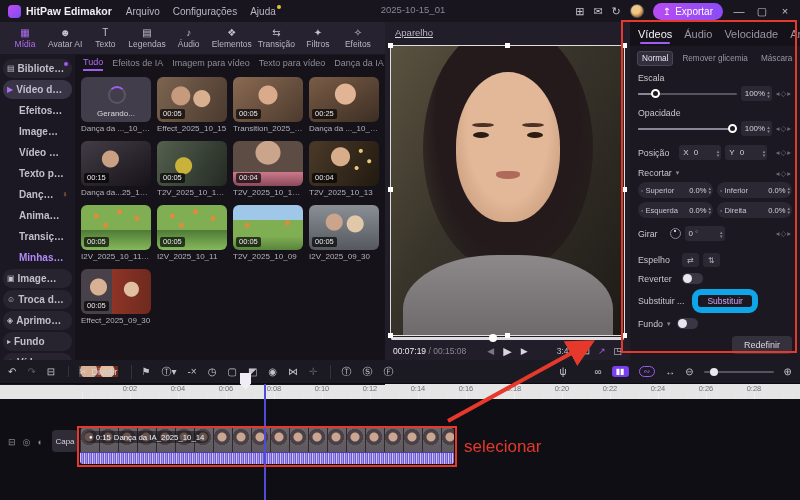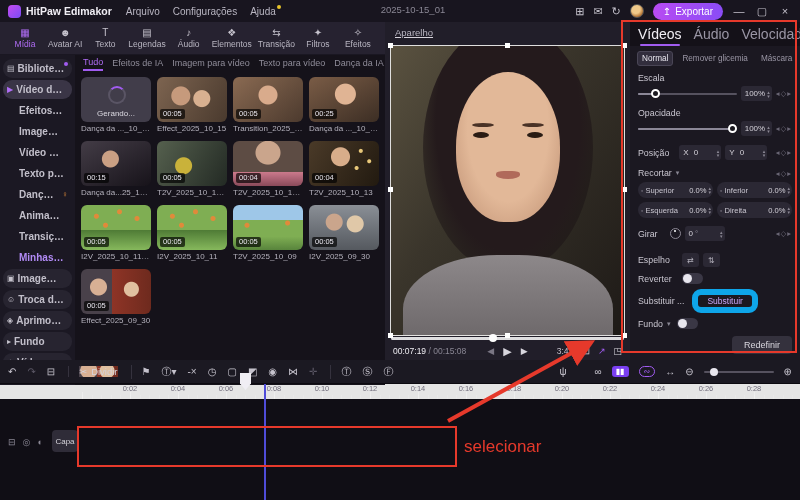--- a/index.html
+++ b/index.html
@@ -85,21 +85,21 @@
   .pv-mid{display:flex;align-items:center;gap:9px;margin-left:14px;}
   .pv-ic{color:#d8d6de;font-size:9px;cursor:pointer;}
   .pv-ic.dim{color:#7a7684;}
   .pv-right{margin-left:auto;display:flex;align-items:center;gap:8px;}
   .ratio{font-size:8.5px;color:#c5c2cc;cursor:pointer;}
   .purple{color:#a15cf0;}
 
   
   .inspector{position:absolute;left:630px;top:22px;width:170px;height:338px;background:#1b1821;overflow:hidden;}
   .in-tabs{display:flex;align-items:center;gap:10px;background:#141118;padding:6px 8px 4px;height:24px;}
-  .in-tab{font-size:14px;color:#9a96a5;white-space:nowrap;cursor:pointer;position:relative;padding-bottom:3px;}
+  .in-tab{font-size:11px;color:#9a96a5;white-space:nowrap;cursor:pointer;position:relative;padding-bottom:3px;}
   .in-tab.active{color:#f0eef4;}
   .in-tab.active::after{content:"";position:absolute;left:2px;right:2px;bottom:-1px;height:2px;background:#a15cf0;border-radius:2px;}
   .in-sub{display:flex;align-items:center;gap:6px;padding:5px 7px 3px;}
   .in-subtab{font-size:8.2px;color:#9a96a5;white-space:nowrap;cursor:pointer;padding:2px 4px;border-radius:3px;}
   .in-subtab.active{background:#322e3d;border:1px solid #4a4656;color:#e8e6ee;}
   .in-body{padding:2px 8px;}
   .row{display:flex;align-items:center;margin-top:5px;gap:4px;}
   .lbl{font-size:8.8px;color:#c9c6d0;white-space:nowrap;}
   .caret{color:#8a8794;font-size:7px;}
   .slider{position:relative;flex:1;height:2px;background:#56525f;border-radius:2px;}
@@ -677,20 +677,28 @@
       </div>
   </div>
 
   <div class="tracks">
     <div class="trk-head">
       <span>⊟</span>
       <span>◎</span>
       <span>◐</span>
     </div>
     <button class="capa-btn">Capa</button>
+    <div class="clip">
+      <div class="wave"></div>
+      <div class="clip-label">
+        <span class="clip-dot">●</span>
+        <span>0:15</span>
+        <span>Dança da IA_2025_10_14</span>
+      </div>
+    </div>
   </div>
 
   <div class="playhead-flag"></div>
   <div class="playhead-line"></div>
 
   <div class="annot-box" style="left:621px;top:20px;width:176px;height:333px;"></div>
   <div class="annot-box" style="left:77px;top:426px;width:380px;height:41px;"></div>
   <div class="annot-text">selecionar</div>
   <svg class="annot-arrow" width="800" height="500" viewBox="0 0 800 500">
     <defs>

